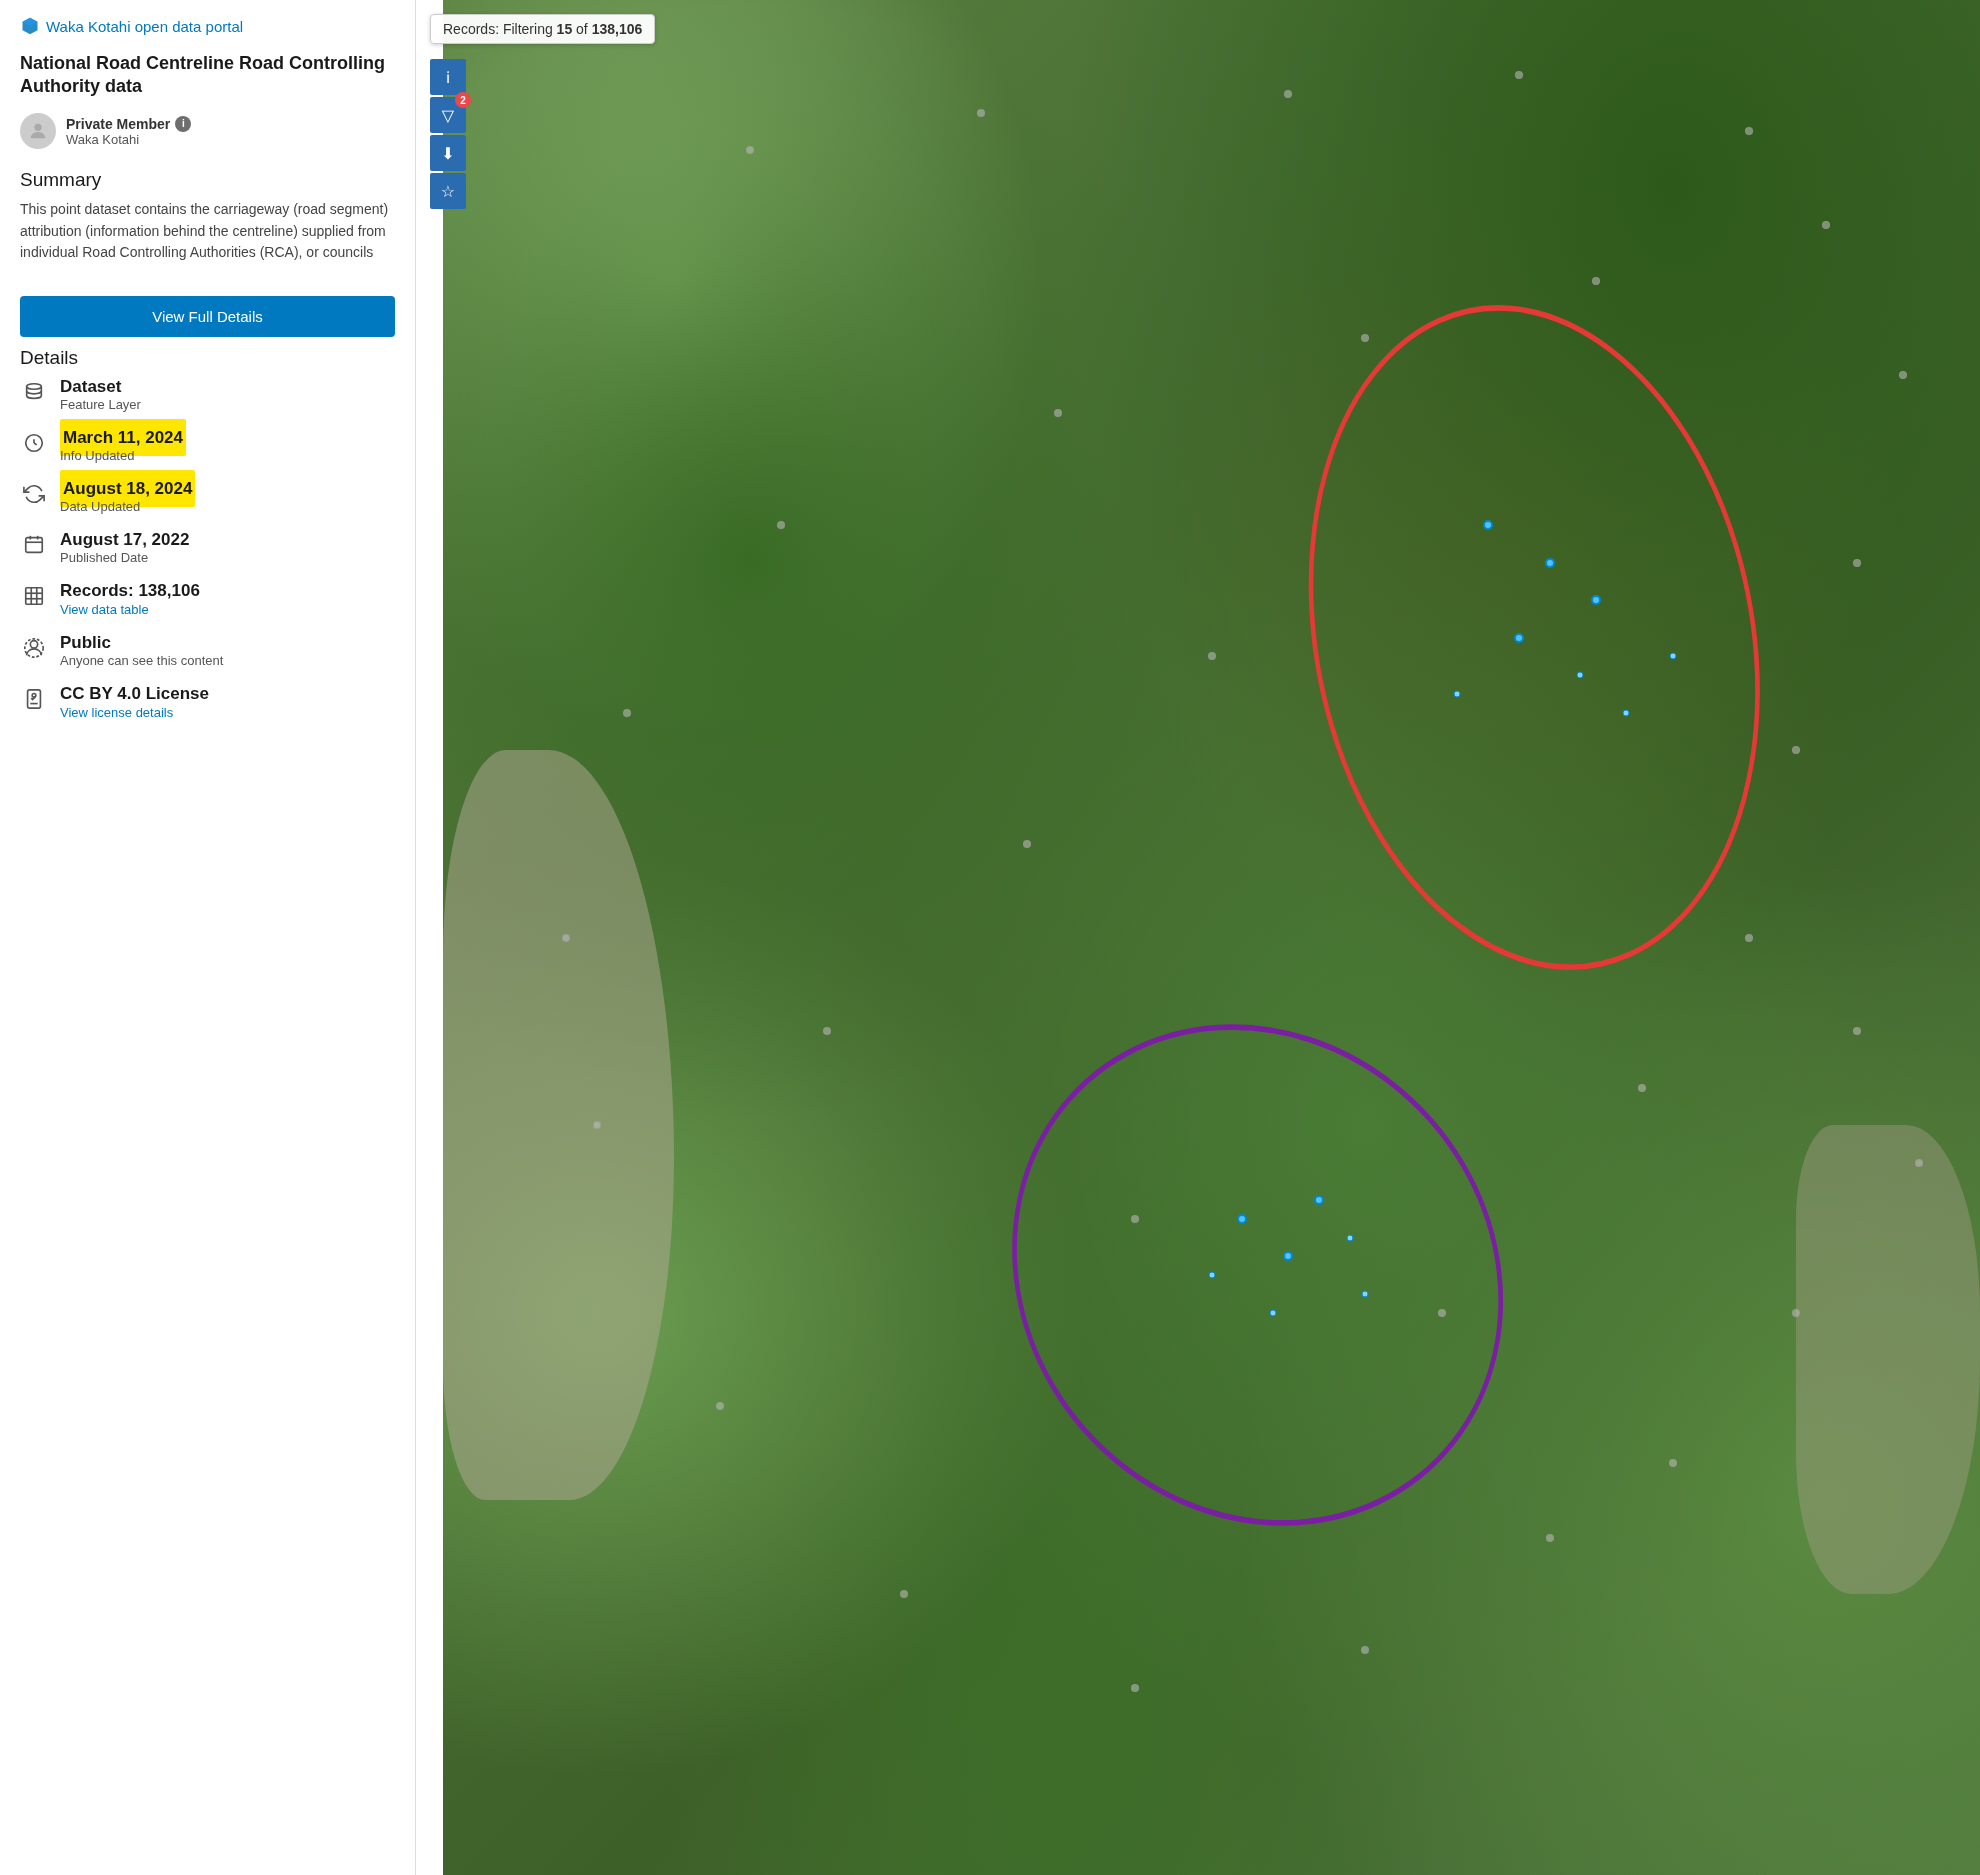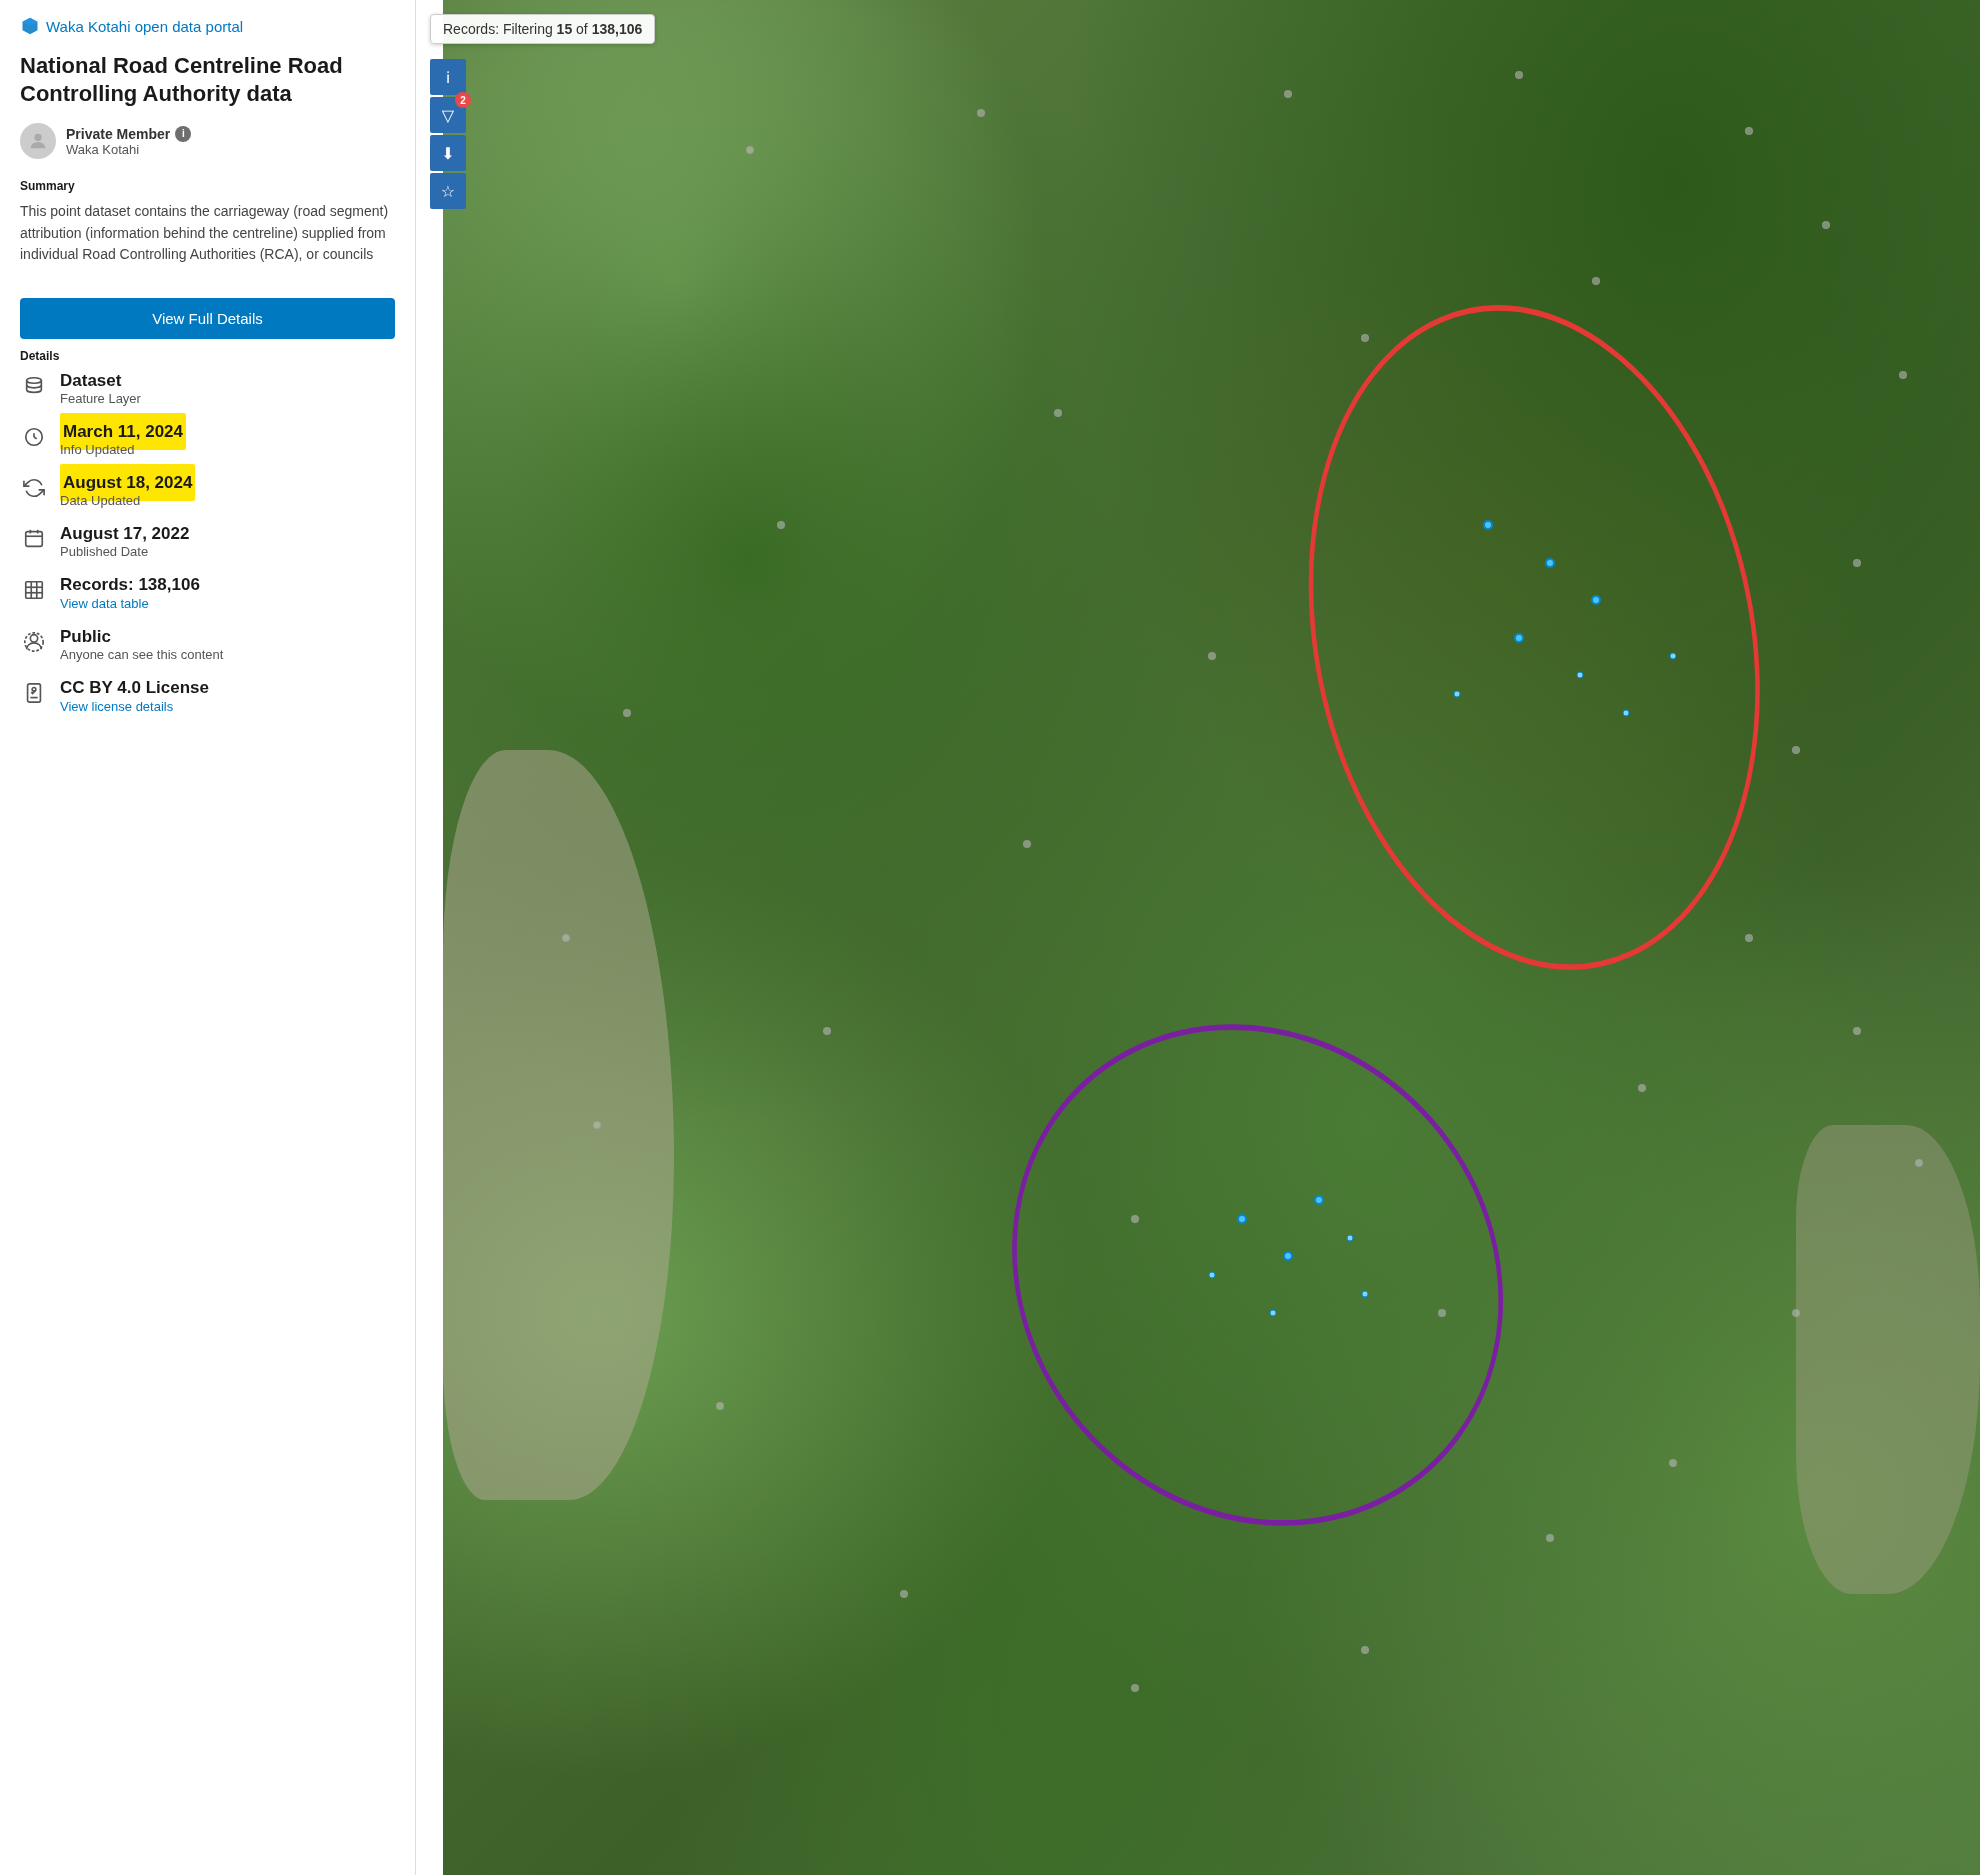--- a/index.html
+++ b/index.html
@@ -32,21 +32,21 @@
       color: #0079c1;
       font-size: 15px;
       font-weight: 500;
     }
     .site-header .logo-icon {
       width: 20px;
       height: 20px;
     }
 
     .page-title {
-      font-size: 22px;
+      font-size: 18px;
       font-weight: 700;
       color: #1a1a1a;
       line-height: 1.25;
       margin-bottom: 16px;
     }
 
     .author-row {
       display: flex;
       align-items: center;
       gap: 10px;
@@ -83,22 +83,22 @@
       font-size: 10px;
       font-weight: 700;
       cursor: pointer;
     }
     .author-org {
       font-size: 13px;
       color: #555;
     }
 
     .section-title {
-      font-size: 12px;
-      font-weight: 700;
+      font-size: 19px;
+      font-weight: 400;
       color: #1a1a1a;
       margin-bottom: 8px;
     }
 
     .summary-text {
       font-size: 14px;
       color: #444;
       line-height: 1.55;
       margin-bottom: 32px;
     }

